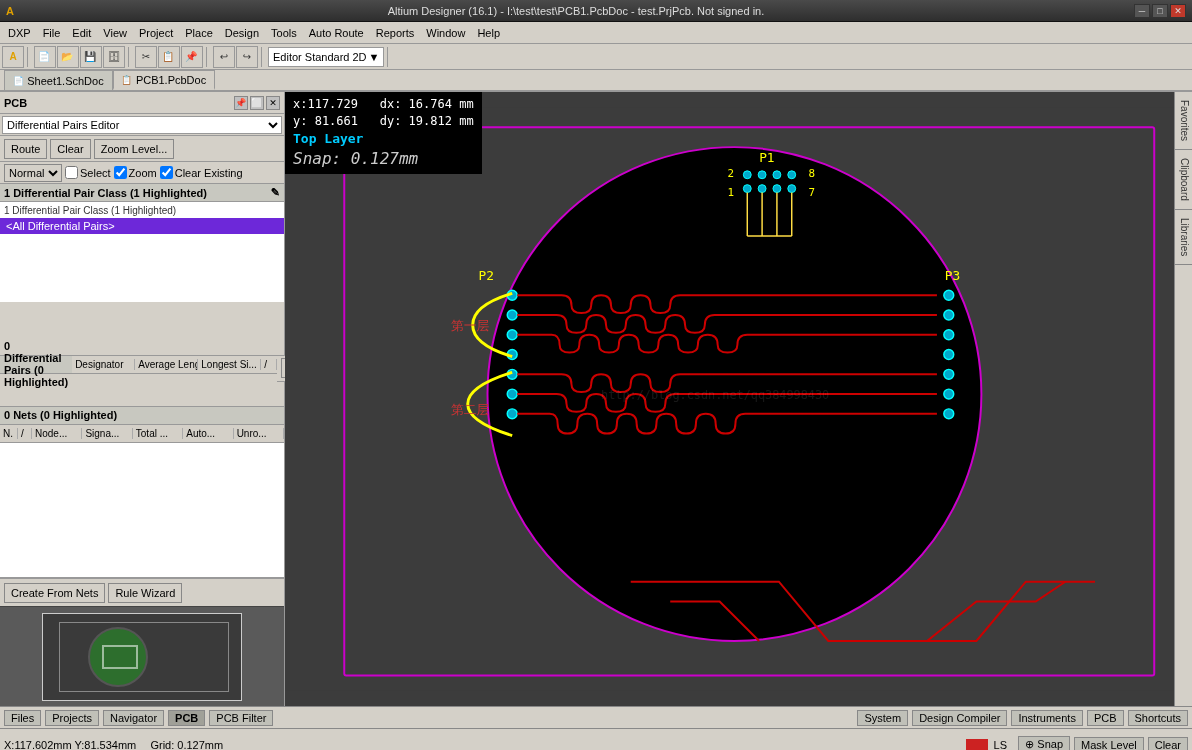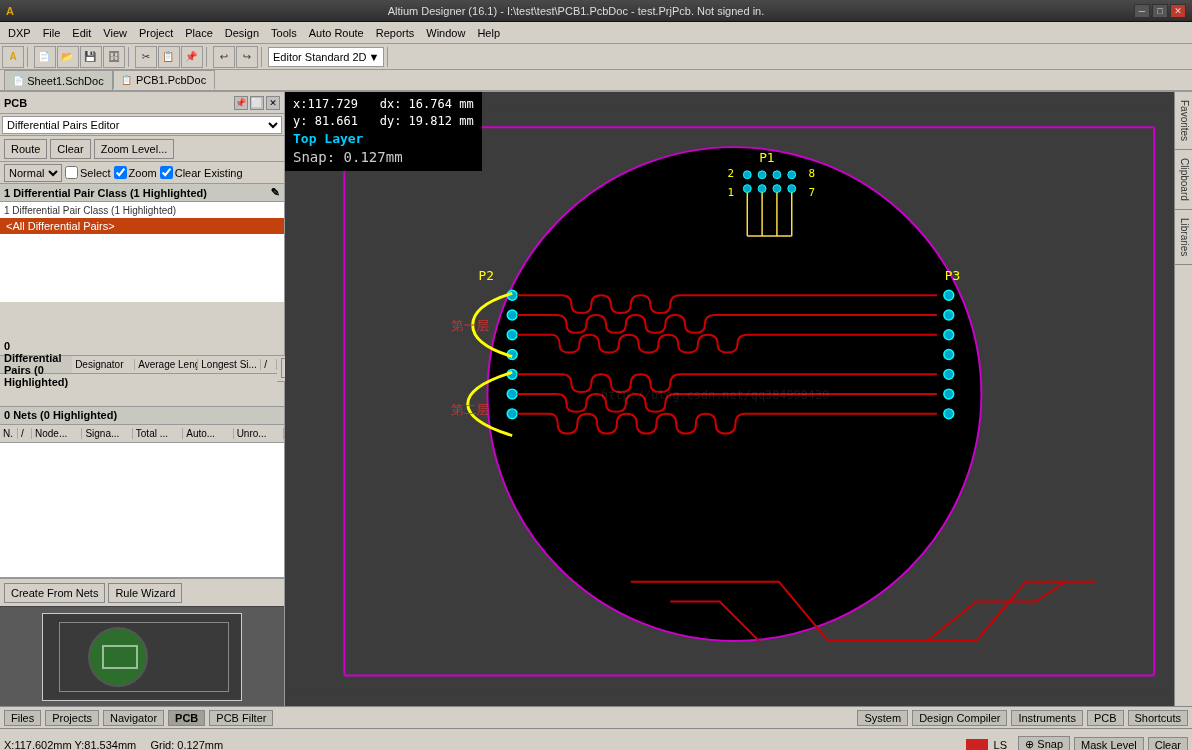--- a/index.html
+++ b/index.html
@@ -106,21 +106,21 @@
       height: 18px; background: #c8c8c0; display: flex; align-items: center;
       padding: 0 4px; font-size: 11px; font-weight: bold;
       border-bottom: 1px solid #999;
     }
     #dp-list {
       flex: 1; background: white; overflow-y: auto; min-height: 60px; max-height: 100px;
     }
     .dp-list-item {
       padding: 2px 6px; font-size: 11px; cursor: pointer;
     }
-    .dp-list-item.selected { background: #c2410c; color: white; }
+    .dp-list-item.selected { background: #6d28d9; color: white; }
     .dp-list-group {
       padding: 2px 4px; font-size: 11px; color: #333;
     }
 
     
     #dpt-section { display: flex; flex-direction: row; border-bottom: 1px solid #999; }
     #dpt-header {
       height: 18px; background: #c8c8c0; display: flex; align-items: center;
       padding: 0 4px; font-size: 11px; font-weight: bold;
       border-bottom: 1px solid #999;
@@ -200,21 +200,21 @@
     }
 
     
     #coords-overlay {
       position: absolute; top: 0; left: 0;
       background: #000; color: #fff; padding: 4px 8px;
       font-size: 12px; font-family: monospace; line-height: 1.4;
       z-index: 10; min-width: 180px;
     }
     #coords-overlay .layer-name { color: #00ccff; font-weight: bold; font-size: 13px; }
-    #coords-overlay .snap-info { color: #cccccc; font-size: 14px; }
+    #coords-overlay .snap-info { color: #cccccc; font-size: 16px; font-style: italic; }
 
     
     #right-panel {
       width: 18px; background: #d4d0c8;
       display: flex; flex-direction: column; align-items: center;
       border-left: 1px solid #888;
     }
     .right-tab {
       writing-mode: vertical-rl; text-orientation: mixed;
       padding: 8px 2px; cursor: pointer; font-size: 10px;

